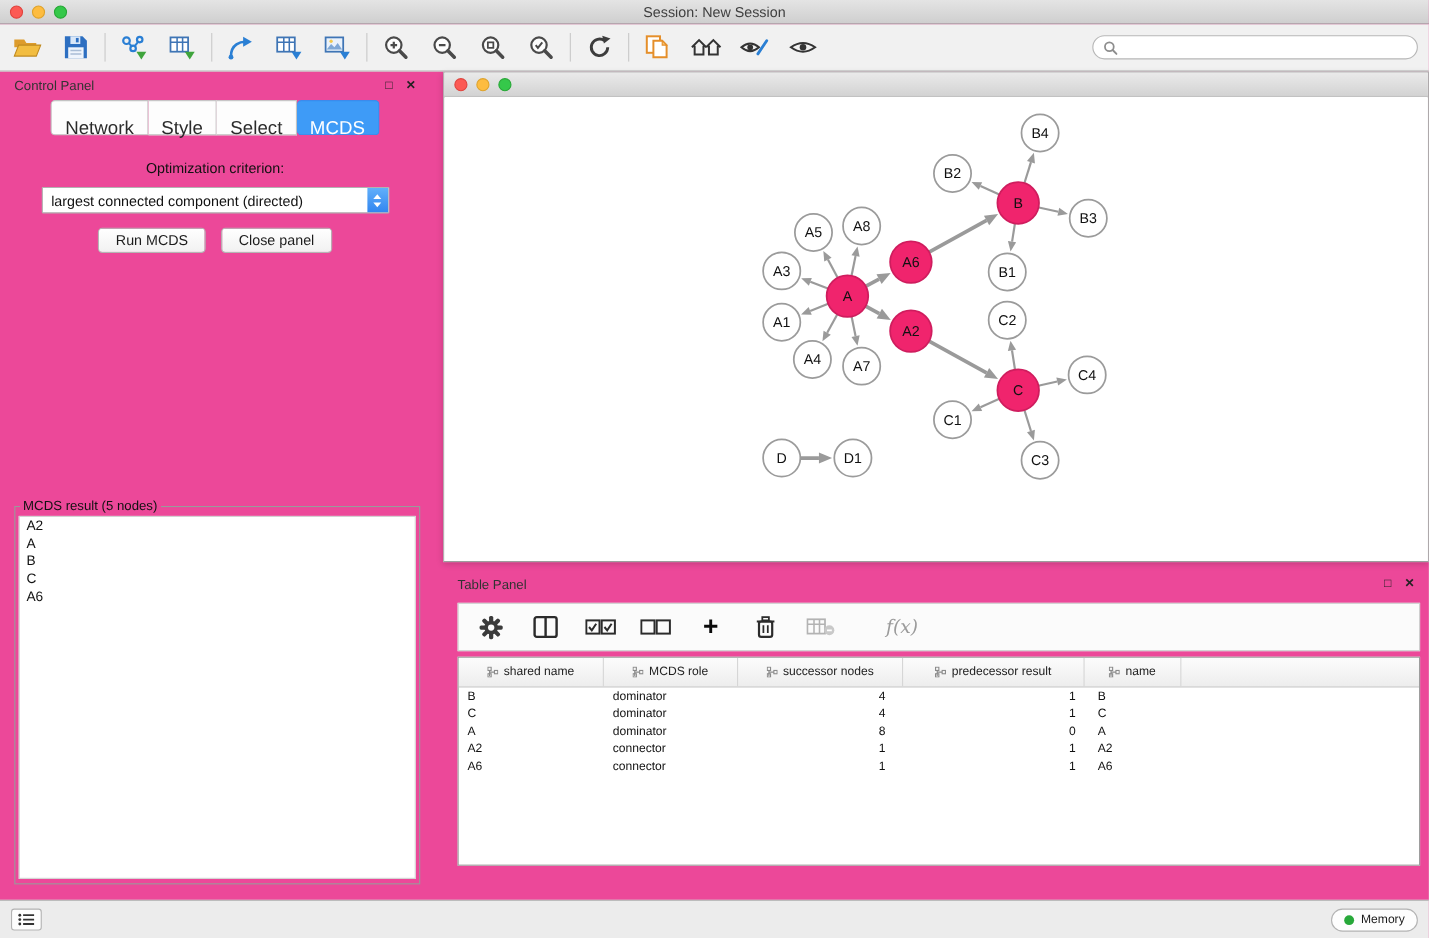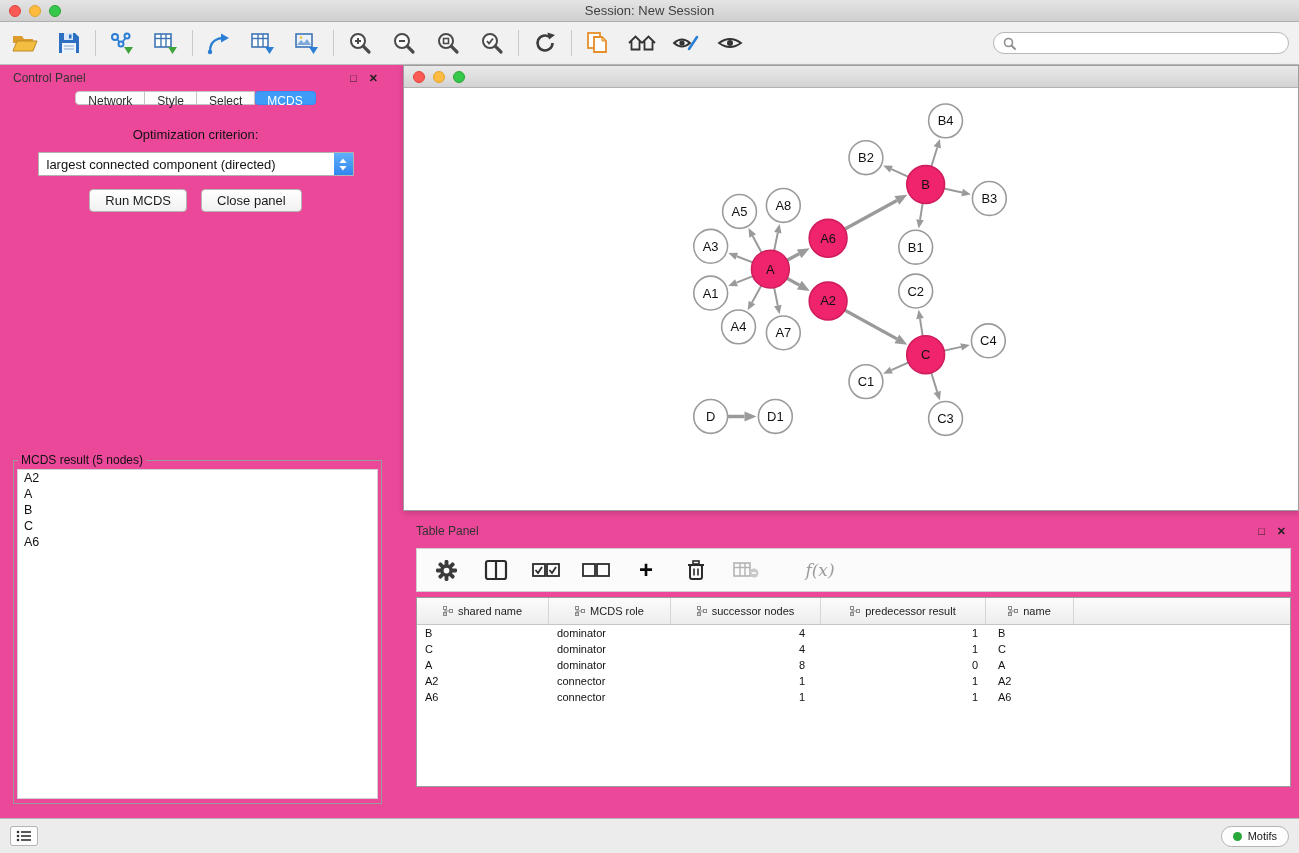--- a/index.html
+++ b/index.html
@@ -27,21 +27,21 @@
   .search-field{margin-left:auto;width:296px;height:22px;border:1px solid #b7b7b7;border-radius:12px;
     background:#fff;display:flex;align-items:center;padding:0 9px;gap:5px;}
   .search-field input{border:none;outline:none;flex:1;font-size:12px;background:transparent;font-family:inherit;color:#333;}
 
   
   .control-panel{position:absolute;left:0;top:65px;width:391px;height:753px;}
   .panel-header{height:26px;display:flex;align-items:center;padding:0 13px;font-size:12px;color:#333;}
   .win-controls{margin-left:auto;display:flex;gap:12px;align-items:center;}
   .win-controls .glyph{cursor:pointer;font-size:11px;color:#222;font-weight:bold;line-height:1;}
   .seg-tabs{display:flex;justify-content:center;}
-  .seg-tabs .tab{font-size:12px;height:14px;line-height:19px;padding:0 12px;background:#fdfdfd;
+  .seg-tabs .tab{font-size:17px;height:14px;line-height:19px;padding:15px 12px;background:#fdfdfd;
     border:1px solid #c3c3c3;border-left:none;color:#2b2b2b;cursor:pointer;white-space:nowrap;}
   .seg-tabs .tab:first-child{border-left:1px solid #c3c3c3;border-radius:4px 0 0 4px;}
   .seg-tabs .tab:last-child{border-radius:0 4px 4px 0;}
   .seg-tabs .tab.active{background:#3e9bf7;border-color:#2f90f2;color:#fff;border-radius:4px;}
   .cp-body{margin-top:22px;text-align:center;}
   .opt-label{font-size:13px;color:#111;margin-bottom:10px;}
   .dropdown{width:316px;height:24px;margin:0 auto;border:1px solid #b2b2b2;border-radius:1px;background:#fff;
     display:flex;align-items:center;cursor:pointer;overflow:hidden;}
   .dd-text{flex:1;font-size:13px;text-align:left;padding-left:8px;color:#111;white-space:nowrap;}
   .dd-stepper{width:19px;height:24px;background:linear-gradient(#63b1fb,#2f84ef);
@@ -552,17 +552,17 @@
         <circle cx="2" cy="2" r="1.3" fill="#333"></circle>
           <line x1="5" y1="2" x2="15" y2="2" stroke="#333" stroke-width="1.6"></line>
         <circle cx="2" cy="6" r="1.3" fill="#333"></circle>
           <line x1="5" y1="6" x2="15" y2="6" stroke="#333" stroke-width="1.6"></line>
         <circle cx="2" cy="10" r="1.3" fill="#333"></circle>
           <line x1="5" y1="10" x2="15" y2="10" stroke="#333" stroke-width="1.6"></line>
       </svg>
     </div>
     <div class="memory-btn">
       <span class="memory-dot"></span>
-      <span>Motifs</span>
+      <span>Memory</span>
     </div>
   </div>
 
 </div>
 
 </body></html>

